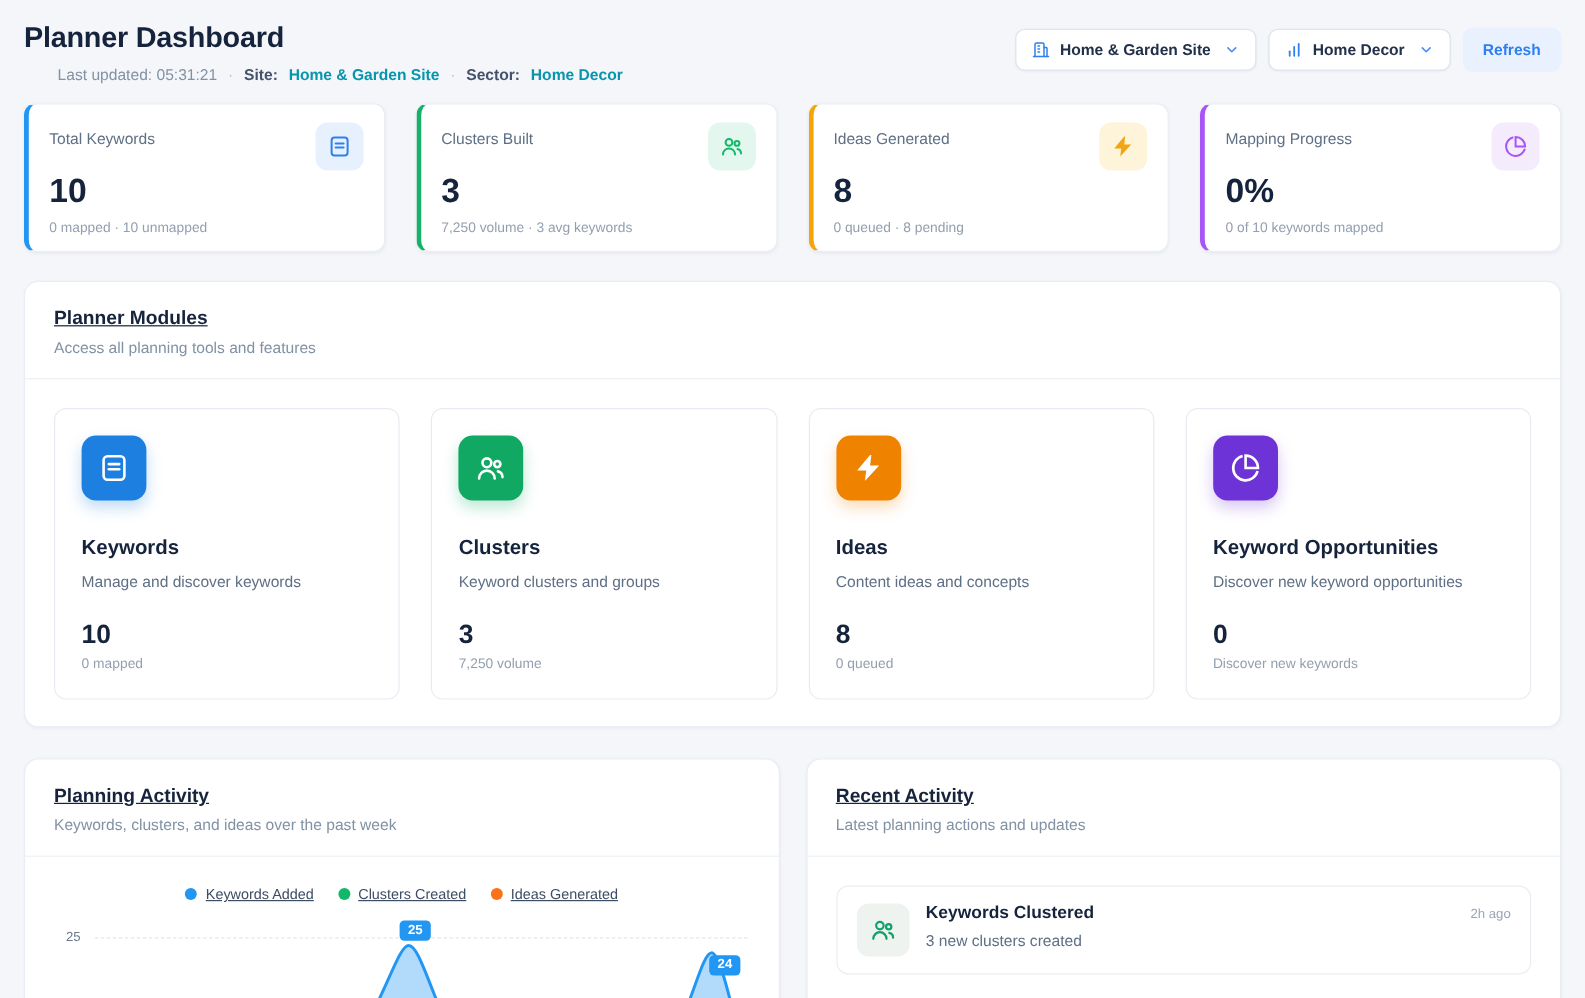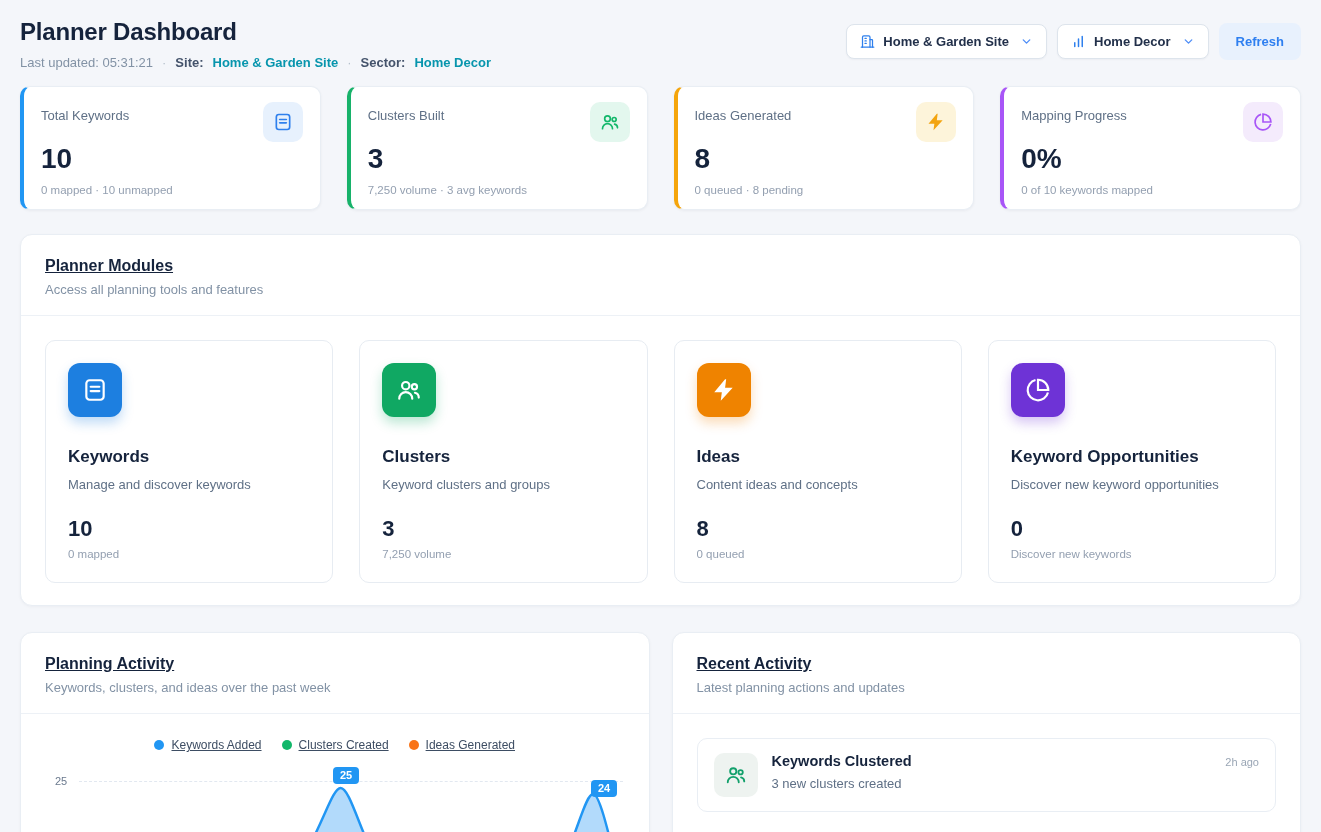--- a/index.html
+++ b/index.html
@@ -7,21 +7,21 @@
   body {
     font-family: "Liberation Sans", sans-serif;
     background:#f4f6fa;
     color:#15233c;
   }
   .page { width:1321px; height:832px; padding:18px 20px; overflow:hidden; }
 
   
   .header { display:flex; justify-content:space-between; align-items:flex-start; }
   .page-title { font-size:24px; font-weight:800; color:#15233c; letter-spacing:-0.2px; }
-  .meta { margin-top:9px; font-size:13px; color:#8292a5; display:flex; gap:9px; align-items:center; }
+  .meta { margin-top:9px; font-size:13px; color:#8292a5; display:flex; gap:9px; align-items:center;margin-left:28px; }
   .meta .lbl { color:#44536b; font-weight:700; }
   .meta .link { color:#0795ad; font-weight:700; cursor:pointer; }
   .meta .sep { color:#b6c0cc; }
   .controls { display:flex; gap:10px; align-items:center; margin-top:5px; }
   .select-btn { display:flex; align-items:center; gap:8px; background:#fff; border:1px solid #dde4ec;
       border-radius:8px; padding:9px 13px; font-size:13px; font-weight:700; color:#22304a; cursor:pointer;
       box-shadow:0 1px 2px rgba(16,24,40,.04); }
   .select-btn .btn-ic { width:15px; height:15px; color:#2f80ed; display:flex; }
   .select-btn .chev { width:13px; height:13px; color:#4f8ef7; display:flex; margin-left:3px; }
   .refresh-btn { background:#e8f1fd; color:#2e7ff0; border:none; border-radius:8px; padding:11px 17px;
@@ -79,21 +79,21 @@
 
   .chart { position:relative; height:150px; margin-top:12px; }
   .ytick { position:absolute; left:10px; top:11px; font-size:11px; color:#6b7a8e; }
   .gridline { position:absolute; left:34px; right:2px; top:17px; border-top:1px dashed #e2e8f0; }
   .area-svg { position:absolute; inset:0; width:100%; height:100%; overflow:visible; }
   .area-fill { fill:rgba(33,150,243,.35); stroke:none; }
   .area-stroke { fill:none; stroke:#2196f3; stroke-width:2.5; }
   .pt-badge { position:absolute; background:#2196f3; color:#fff; font-size:11px; font-weight:700;
       padding:2px 7px; border-radius:4px; line-height:1.2; }
   .badge-a { left:288px; top:3px; }
-  .badge-b { left:546px; top:16px; }
+  .badge-b { left:546px; top:32px; }
 
   
   .activity-item { border:1px solid #e9eef4; border-radius:10px; padding:14px 16px; display:flex; gap:14px;
       align-items:flex-start; cursor:pointer; }
   .activity-icon { width:44px; height:44px; border-radius:10px; background:#eef3f0; color:#12a06b;
       display:flex; align-items:center; justify-content:center; flex:none; }
   .activity-icon svg { width:22px; height:22px; }
   .activity-body { flex:1; }
   .activity-title { font-size:14.5px; font-weight:800; color:#15233c; }
   .activity-desc { font-size:13px; color:#5f7086; margin-top:7px; }

